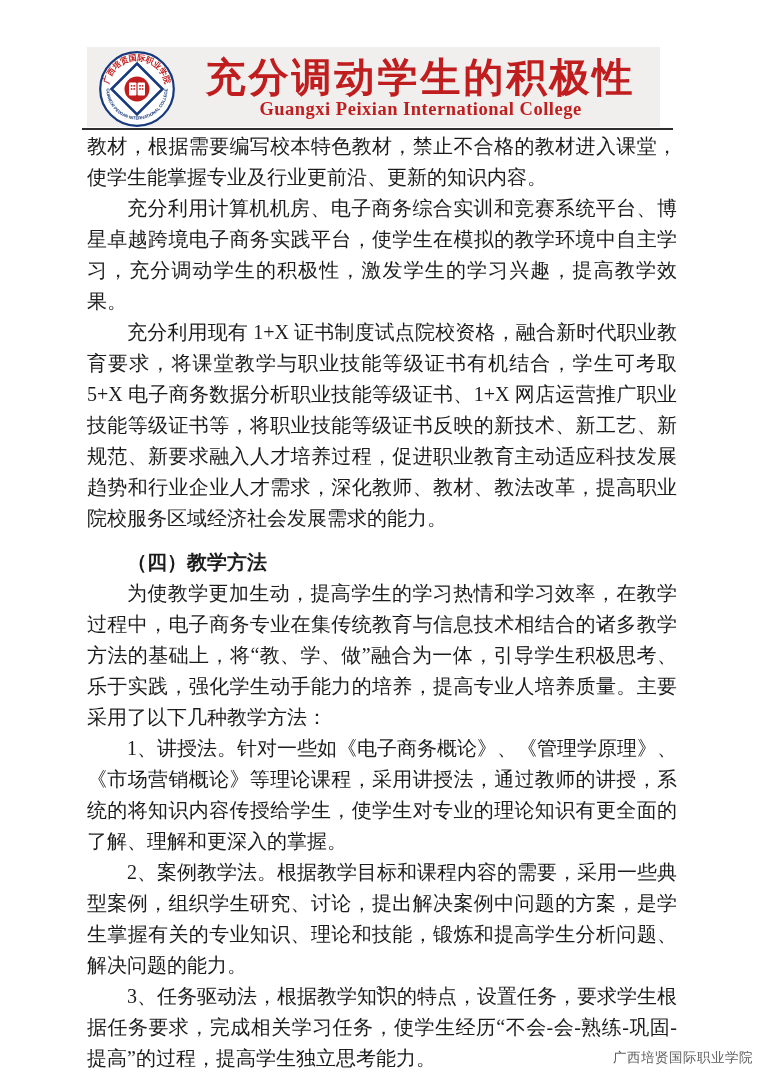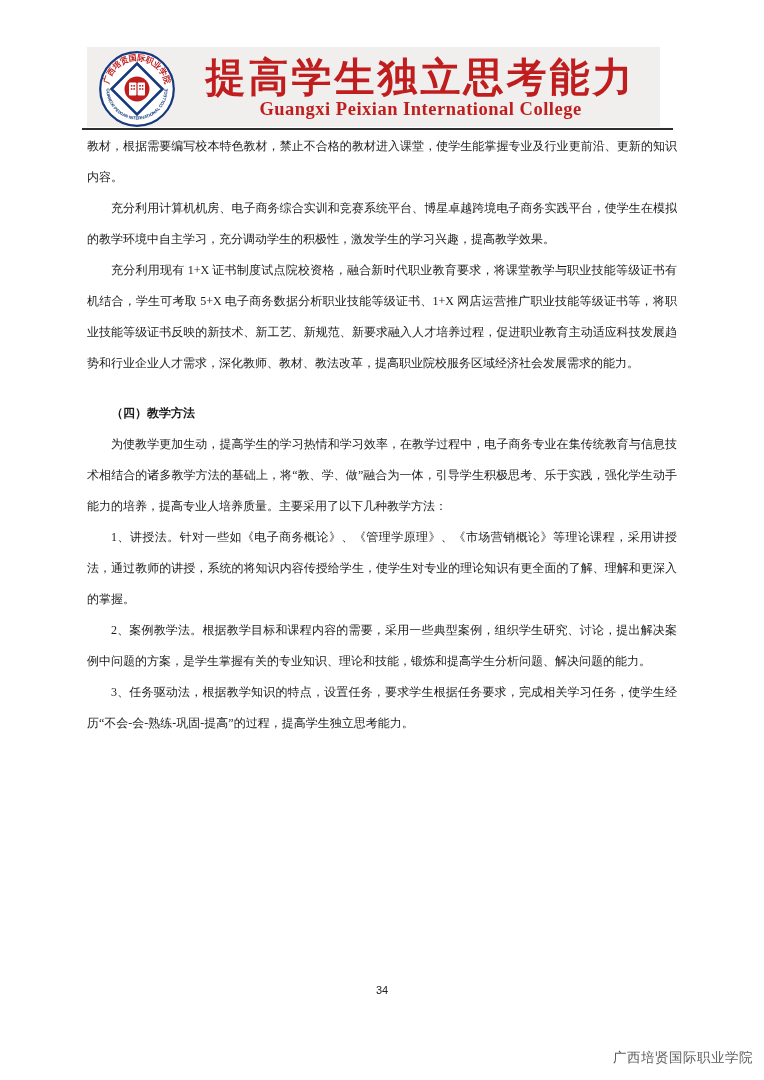--- a/index.html
+++ b/index.html
@@ -55,28 +55,28 @@
     position: absolute;
     left: 82px; top: 128px;
     width: 591px; height: 2px;
     background: #2e2e2e;
   }
   
   .content {
     position: absolute;
     left: 87px; top: 131px;
     width: 590px;
-    font-size: 12px;
+    font-size: 20px;
     line-height: 31px;
     color: #1c1c1c;
     text-align: justify;
   }
   .content p.para { margin: 0; }
   .content p.indent { text-indent: 2em; }
-  .content p.heading { font-weight: bold; margin-top: 19px; }
+  .content p.heading { font-weight: bold; margin-top: 13px; }
   
   .page-number {
     position: absolute;
     left: 87px; top: 984px;
     width: 590px;
     text-align: center;
     font-size: 11px;
     color: #222222;
     font-family: "Liberation Sans", "DejaVu Sans", sans-serif;
   }
@@ -117,21 +117,21 @@
         <rect x="42.8" y="37.2" width="1.6" height="1.6" fill="#c01e1e"></rect>
         <text font-size="8" font-weight="bold" fill="#c01e1e" font-family="'DejaVu Serif', serif" text-anchor="middle">
           <textPath href="#arcTop" startOffset="50%">广西培贤国际职业学院</textPath>
         </text>
         <text font-size="4.3" font-weight="bold" fill="#17397e" font-family="'Liberation Sans', sans-serif" text-anchor="middle">
           <textPath href="#arcBottom" startOffset="50%">GUANGXI PEIXIAN INTERNATIONAL COLLEGE</textPath>
         </text>
       </svg>
     </div>
     <div class="header-titles">
-      <div class="title-zh" style="color:#c01e1e">提高学生独立思考能力</div>
+      <div class="title-zh" style="color:#c01e1e">充分调动学生的积极性</div>
       <div class="title-en" style="color:#c01e1e">Guangxi Peixian International College</div>
     </div>
   </div>
   <div class="header-rule"></div>
 
   <div class="content">
       <p class="para">教材，根据需要编写校本特色教材，禁止不合格的教材进入课堂，使学生能掌握专业及行业更前沿、更新的知识内容。</p>
       <p class="para indent">充分利用计算机机房、电子商务综合实训和竞赛系统平台、博星卓越跨境电子商务实践平台，使学生在模拟的教学环境中自主学习，充分调动学生的积极性，激发学生的学习兴趣，提高教学效果。</p>
       <p class="para indent">充分利用现有 1+X 证书制度试点院校资格，融合新时代职业教育要求，将课堂教学与职业技能等级证书有机结合，学生可考取 5+X 电子商务数据分析职业技能等级证书、1+X 网店运营推广职业技能等级证书等，将职业技能等级证书反映的新技术、新工艺、新规范、新要求融入人才培养过程，促进职业教育主动适应科技发展趋势和行业企业人才需求，深化教师、教材、教法改革，提高职业院校服务区域经济社会发展需求的能力。</p>
       <p class="para indent heading">（四）教学方法</p>

